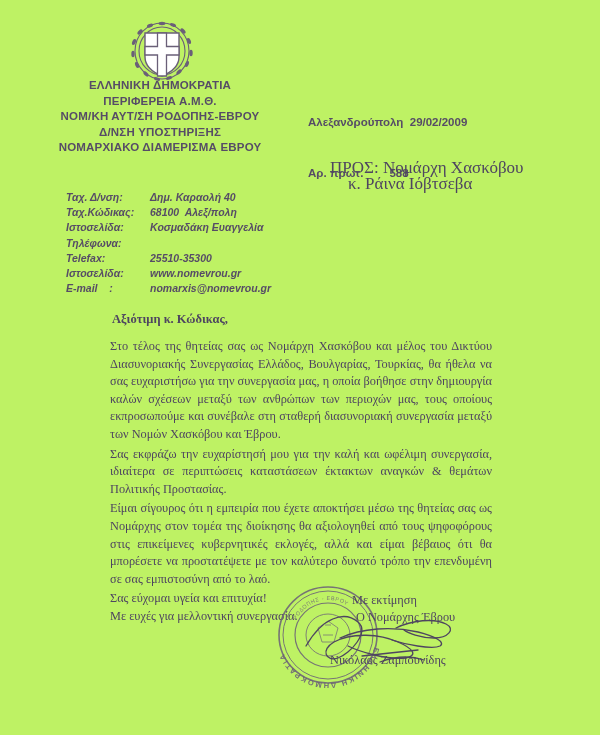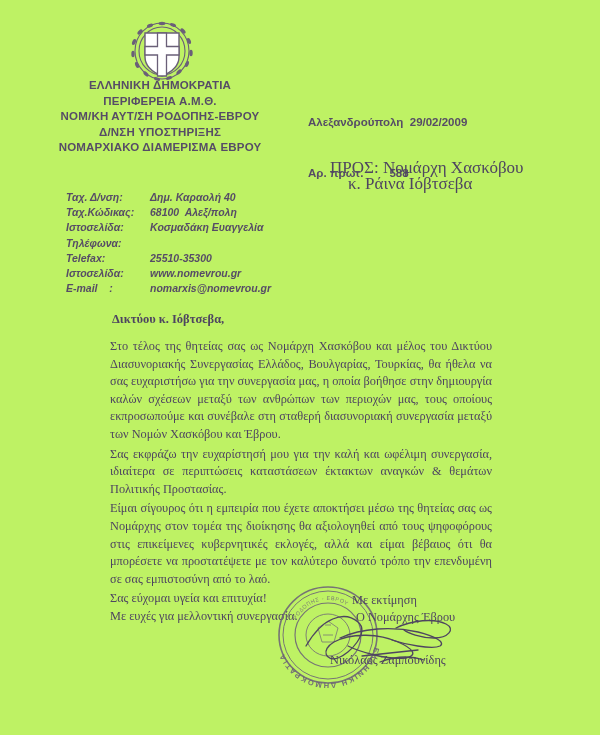--- a/index.html
+++ b/index.html
@@ -237,21 +237,21 @@
     <div class="row">
       <span class="lbl">Ιστοσελίδα:</span>
       <span class="val link">www.nomevrou.gr</span>
     </div>
     <div class="row">
       <span class="lbl">E-mail    :</span>
       <span class="val">nomarxis@nomevrou.gr</span>
     </div>
   </div>
 
-  <div class="salutation">Δικτύου κ. Ιόβτσεβα,</div>
+  <div class="salutation">Αξιότιμη κ. Κώδικας,</div>
 
   <div class="body-text">
     <p>Στο τέλος της θητείας σας ως Νομάρχη Χασκόβου και μέλος του Δικτύου Διασυνοριακής Συνεργασίας Ελλάδος, Βουλγαρίας, Τουρκίας, θα ήθελα να σας ευχαριστήσω για την συνεργασία μας, η οποία βοήθησε στην δημιουργία καλών σχέσεων μεταξύ των ανθρώπων των περιοχών μας, τους οποίους εκπροσωπούμε και συνέβαλε στη σταθερή διασυνοριακή συνεργασία μεταξύ των Νομών Χασκόβου και Έβρου.</p>
     <p>Σας εκφράζω την ευχαρίστησή μου για την καλή και ωφέλιμη συνεργασία, ιδιαίτερα σε περιπτώσεις καταστάσεων έκτακτων αναγκών &amp; θεμάτων Πολιτικής Προστασίας.</p>
     <p>Είμαι σίγουρος ότι η εμπειρία που έχετε αποκτήσει μέσω της θητείας σας ως Νομάρχης στον τομέα της διοίκησης θα αξιολογηθεί από τους ψηφοφόρους στις επικείμενες κυβερνητικές εκλογές, αλλά και είμαι βέβαιος ότι θα μπορέσετε να προστατέψετε με τον καλύτερο δυνατό τρόπο την επενδυμένη σε σας εμπιστοσύνη από το λαό.</p>
     <p class="tight">Σας εύχομαι υγεία και επιτυχία!</p>
     <p class="tight">Με ευχές για μελλοντική συνεργασία.</p>
   </div>
 
   <div class="stamp">

